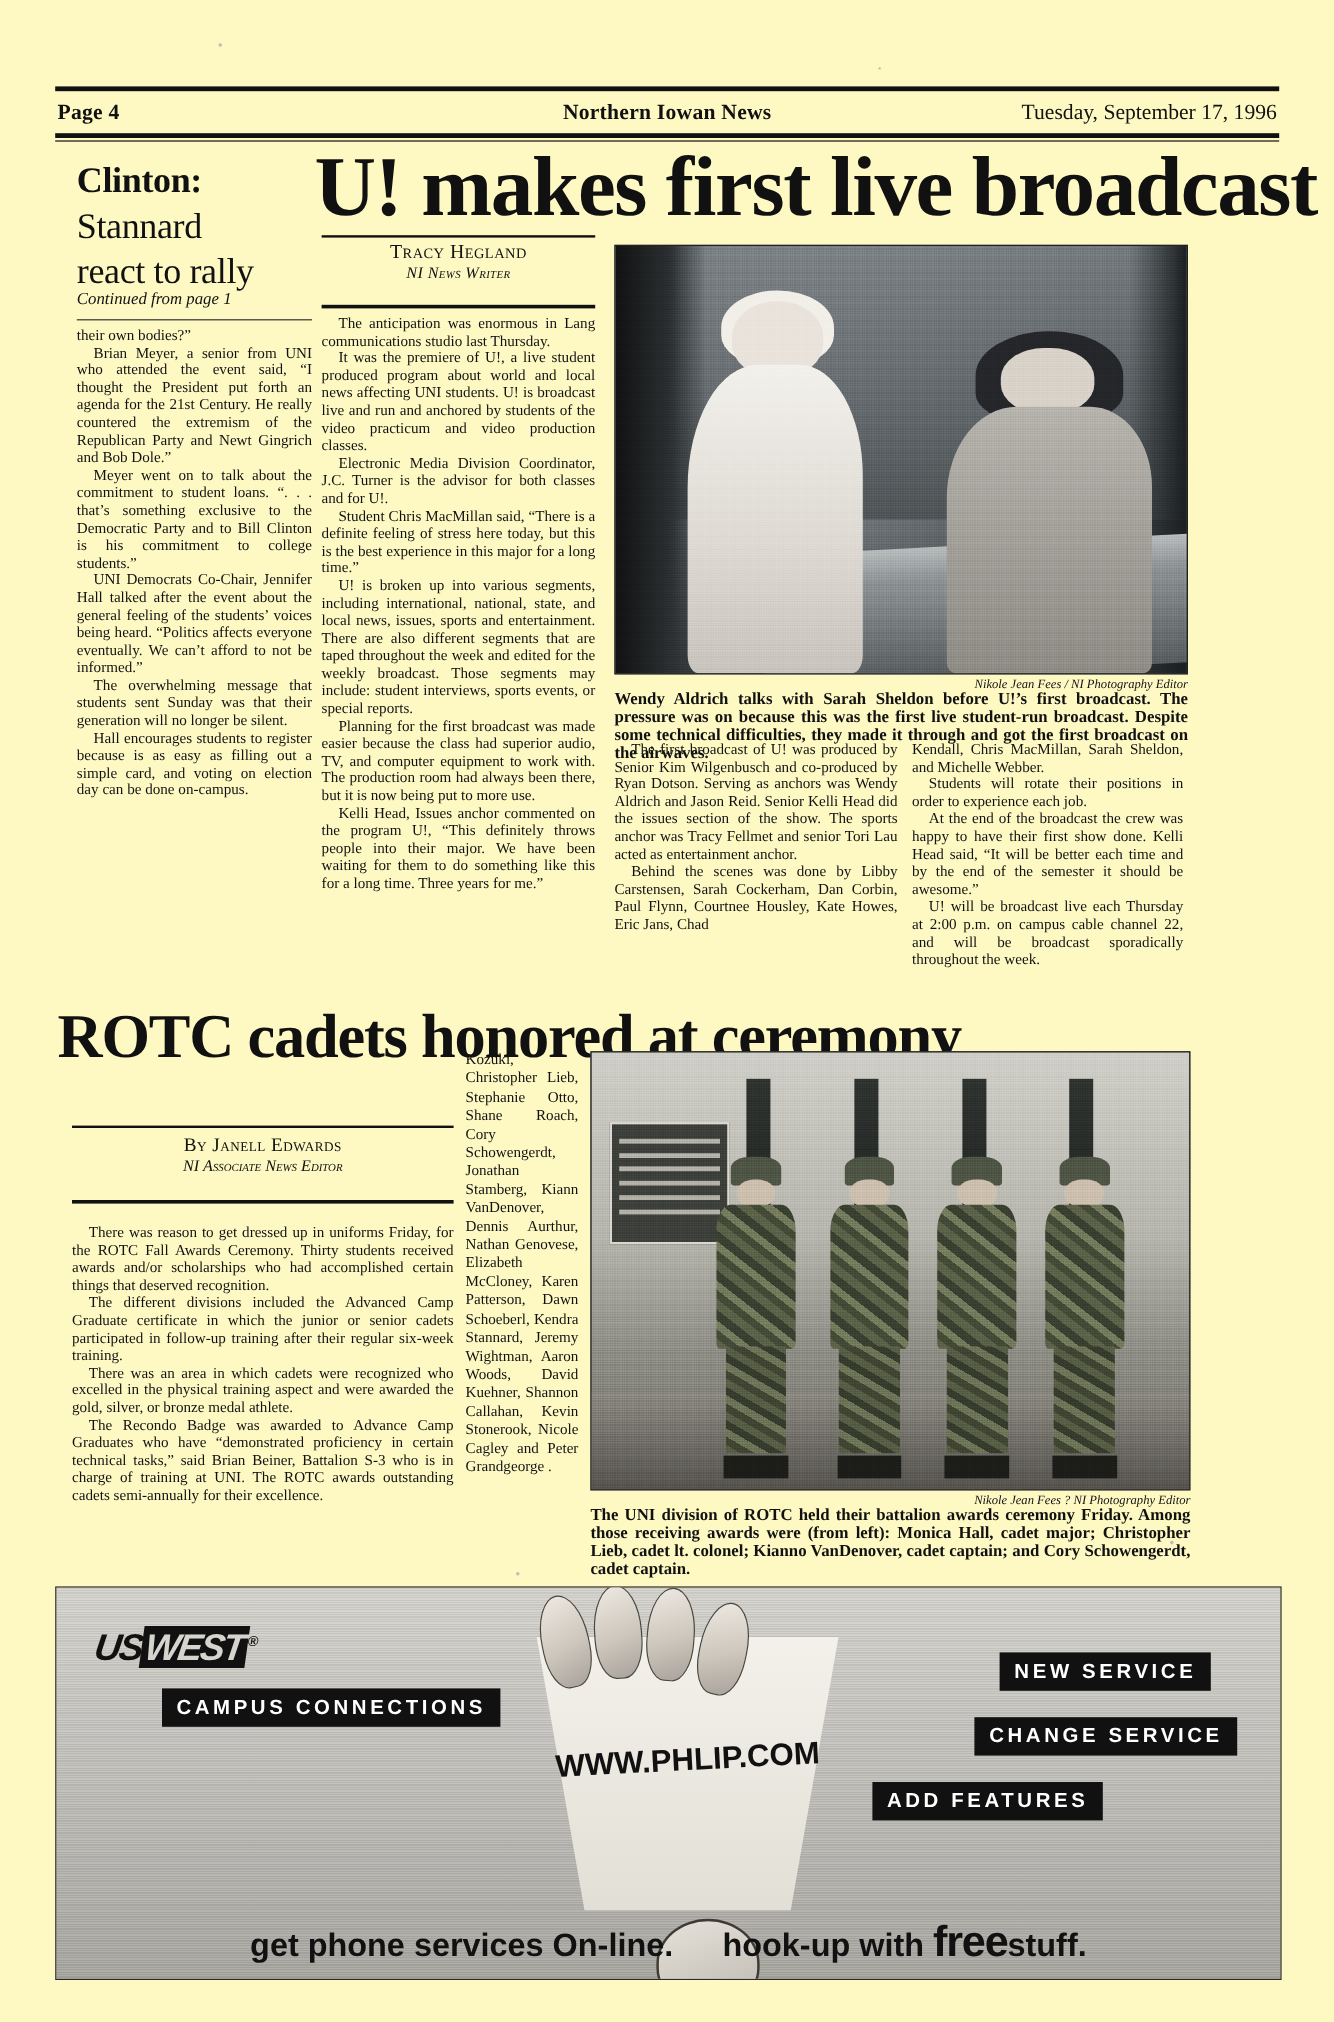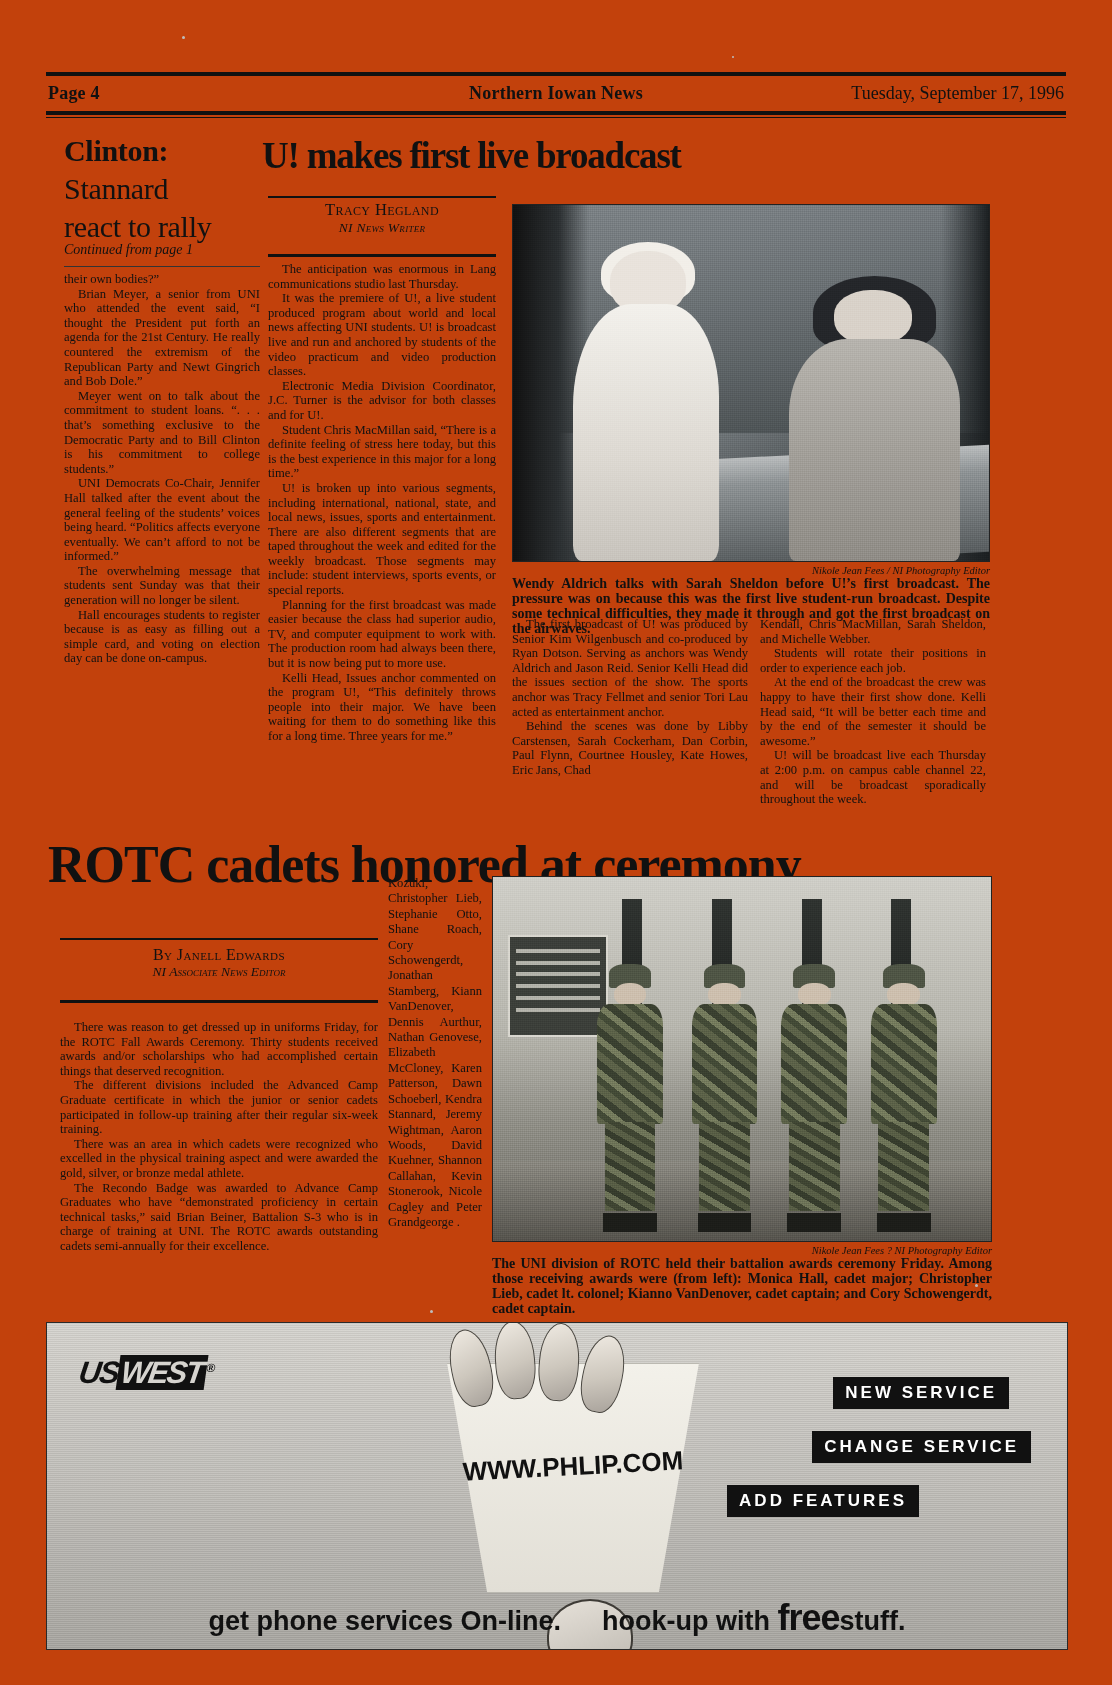--- a/index.html
+++ b/index.html
@@ -9,21 +9,21 @@
     background:#ffffff;
     font-family:"Liberation Serif", serif;
     color:#111;
     position:relative;
     overflow:hidden;
   }
   .page {
     position:absolute;
     left:0; top:0;
     width:1112px; height:1685px;
-    background:#c2410c;
+    background:#fef9c3;
   }
   
   .masthead {
     position:absolute; left:46px; top:72px; width:1020px;
   }
   .rule-thick { border-top:4px solid #111; }
   .masthead-row {
     display:flex; align-items:baseline; justify-content:space-between;
     padding:7px 2px 6px 2px;
   }
@@ -54,21 +54,21 @@
   #clinton-cont {
     position:absolute; left:64px; top:242px; width:196px;
     font-size:14px; font-style:italic;
   }
   .hairline { position:absolute; border-top:1.2px solid #333; }
   #clinton-body { left:64px; top:272px; width:196px; }
 
   
   #u-headline {
     position:absolute; left:262px; top:128px; width:802px;
-    font-size:37px; line-height:56px; font-weight:bold; letter-spacing:-1.2px;
+    font-size:71px; line-height:56px; font-weight:bold; letter-spacing:-1.2px;
     white-space:nowrap;
   }
   #u-byline {
     position:absolute; left:268px; top:200px; width:228px; text-align:center;
   }
   #u-byline .author {
     font-size:16.5px; font-variant:small-caps; letter-spacing:.4px;
   }
   #u-byline .role {
     font-size:13.5px; font-style:italic; font-variant:small-caps; letter-spacing:.3px;
@@ -450,20 +450,21 @@
     <div class="photo-caption">The UNI division of ROTC held their battalion awards ceremony Friday. Among those receiving awards were (from left): Monica Hall, cadet major; Christopher Lieb, cadet lt. colonel; Kianno VanDenover, cadet captain; and Cory Schowengerdt, cadet captain.</div>
   </div>
 
   <div id="ad">
     <div class="ad-noise"></div>
 
     <div class="uswest">
       <span>US</span><span class="sl">WEST</span><sup style="font-size:12px">®</sup>
     </div>
 
+    <div class="pill pl">CAMPUS CONNECTIONS</div>
 
     <div class="flyer"></div>
     <div class="finger f1"></div>
     <div class="finger f2"></div>
     <div class="finger f3"></div>
     <div class="finger f4"></div>
     <div class="flyer-url">WWW.PHLIP.COM</div>
     <div class="blob"></div>
 
     <div class="pill p1">NEW SERVICE</div>

